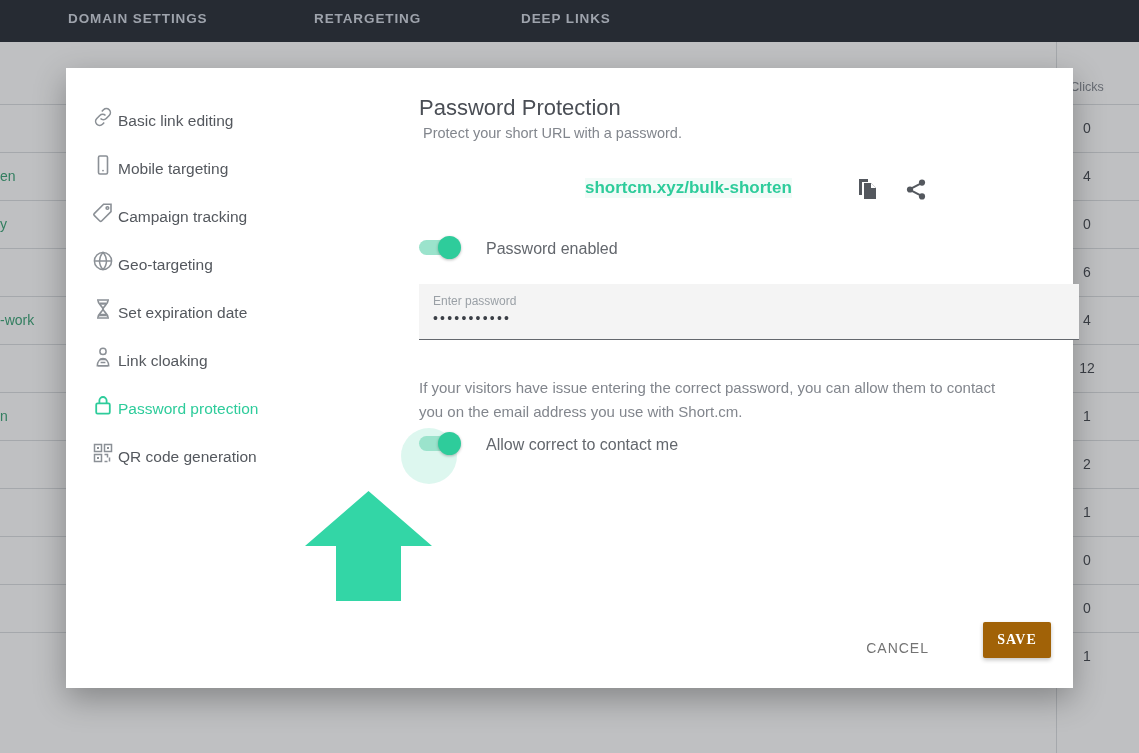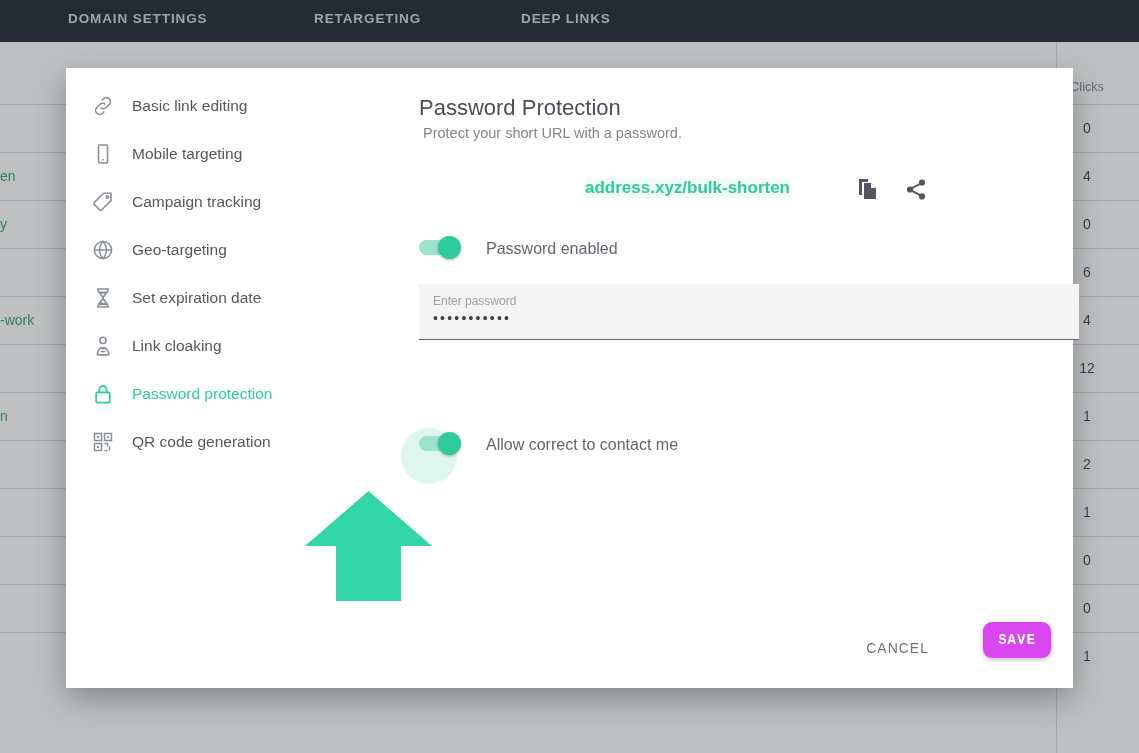--- a/index.html
+++ b/index.html
@@ -77,21 +77,21 @@
     width: 1007px; height: 620px;
     background: #ffffff;
     box-shadow: 0 11px 30px rgba(0,0,0,0.30);
   }
   .modal-body { position: relative; width: 100%; height: 100%; }
 
   
   .side { position: absolute; left: 0; top: 0; width: 285px; height: 100%; }
   .side-item {
     position: absolute; left: 24px; height: 48px; width: 255px;
-    display: flex; align-items: center; gap: 16px;
+    display: flex; align-items: flex-end; gap: 2px;
     cursor: pointer;
   }
   .side-ico {
     width: 26px; height: 26px; flex: 0 0 26px;
     display: flex; align-items: center; justify-content: center;
     color: #8b9096;
   }
   .side-lbl { font-size: 15.5px; color: #54585e; white-space: nowrap; }
   .side-item.active .side-ico { color: #2ecc9b; }
   .side-item.active .side-lbl { color: #2ecc9b; }
@@ -181,23 +181,23 @@
     position: absolute; right: 134px; top: 20px;
     height: 36px; padding: 0 10px;
     display: flex; align-items: center;
     background: transparent; border: none;
     font-family: inherit;
     font-size: 14px; font-weight: normal; letter-spacing: 1px;
     color: #737373; cursor: pointer;
   }
   .btn-save {
     position: absolute; right: 22px; top: 12px;
-    width: 68px; height: 36px; border: none; border-radius: 9px;
-    background: #d946ef; color: #ffffff;
-    font-family: Liberation Mono, monospace;
+    width: 68px; height: 36px; border: none; border-radius: 2px;
+    background: #a16207; color: #ffffff;
+    font-family: Liberation Serif, serif;
     font-size: 14px; font-weight: bold; letter-spacing: 1px;
     cursor: pointer;
     box-shadow: 0 2px 4px rgba(0,0,0,0.24);
   }
 
   
   .arrow {
     position: absolute; left: 305px; top: 491px;
     width: 127px; height: 110px;
   }
@@ -359,21 +359,21 @@
             </div>
           </div>
       </div>
 
       <div class="main">
 
         <div class="m-title">Password Protection</div>
         <div class="m-sub">Protect your short URL with a password.</div>
 
         <div class="urlrow">
-          <div class="urltext">address.xyz/bulk-shorten</div>
+          <div class="urltext">shortcm.xyz/bulk-shorten</div>
 
           <div class="icon-btn" id="copy-btn">
             <svg width="20" height="22" viewBox="0 0 20 22">
               <path d="M1 1h9v3H4v13H1z" fill="#54585e"></path>
               <path d="M6 5h7l5 5v11H6z" fill="#54585e"></path>
               <path d="M13 5l5 5h-5z" fill="#ffffff"></path>
             </svg>
           </div>
 
           <div class="icon-btn" id="share-btn">
@@ -391,20 +391,21 @@
             <div class="knob"></div>
           </div>
           <div class="toggle-lbl">Password enabled</div>
         </div>
 
         <div class="pwfield">
           <div class="pw-label">Enter password</div>
           <div class="pw-value">•••••••••••</div>
         </div>
 
+        <div class="helptext">If your visitors have issue entering the correct password, you can allow them to contact you on the email address you use with Short.cm.</div>
 
         <div class="toggle-row" style="top:368px">
           <div class="ripple"></div>
           <div class="switch">
             <div class="knob"></div>
           </div>
           <div class="toggle-lbl">Allow correct to contact me</div>
         </div>
 
         <div class="footer">

